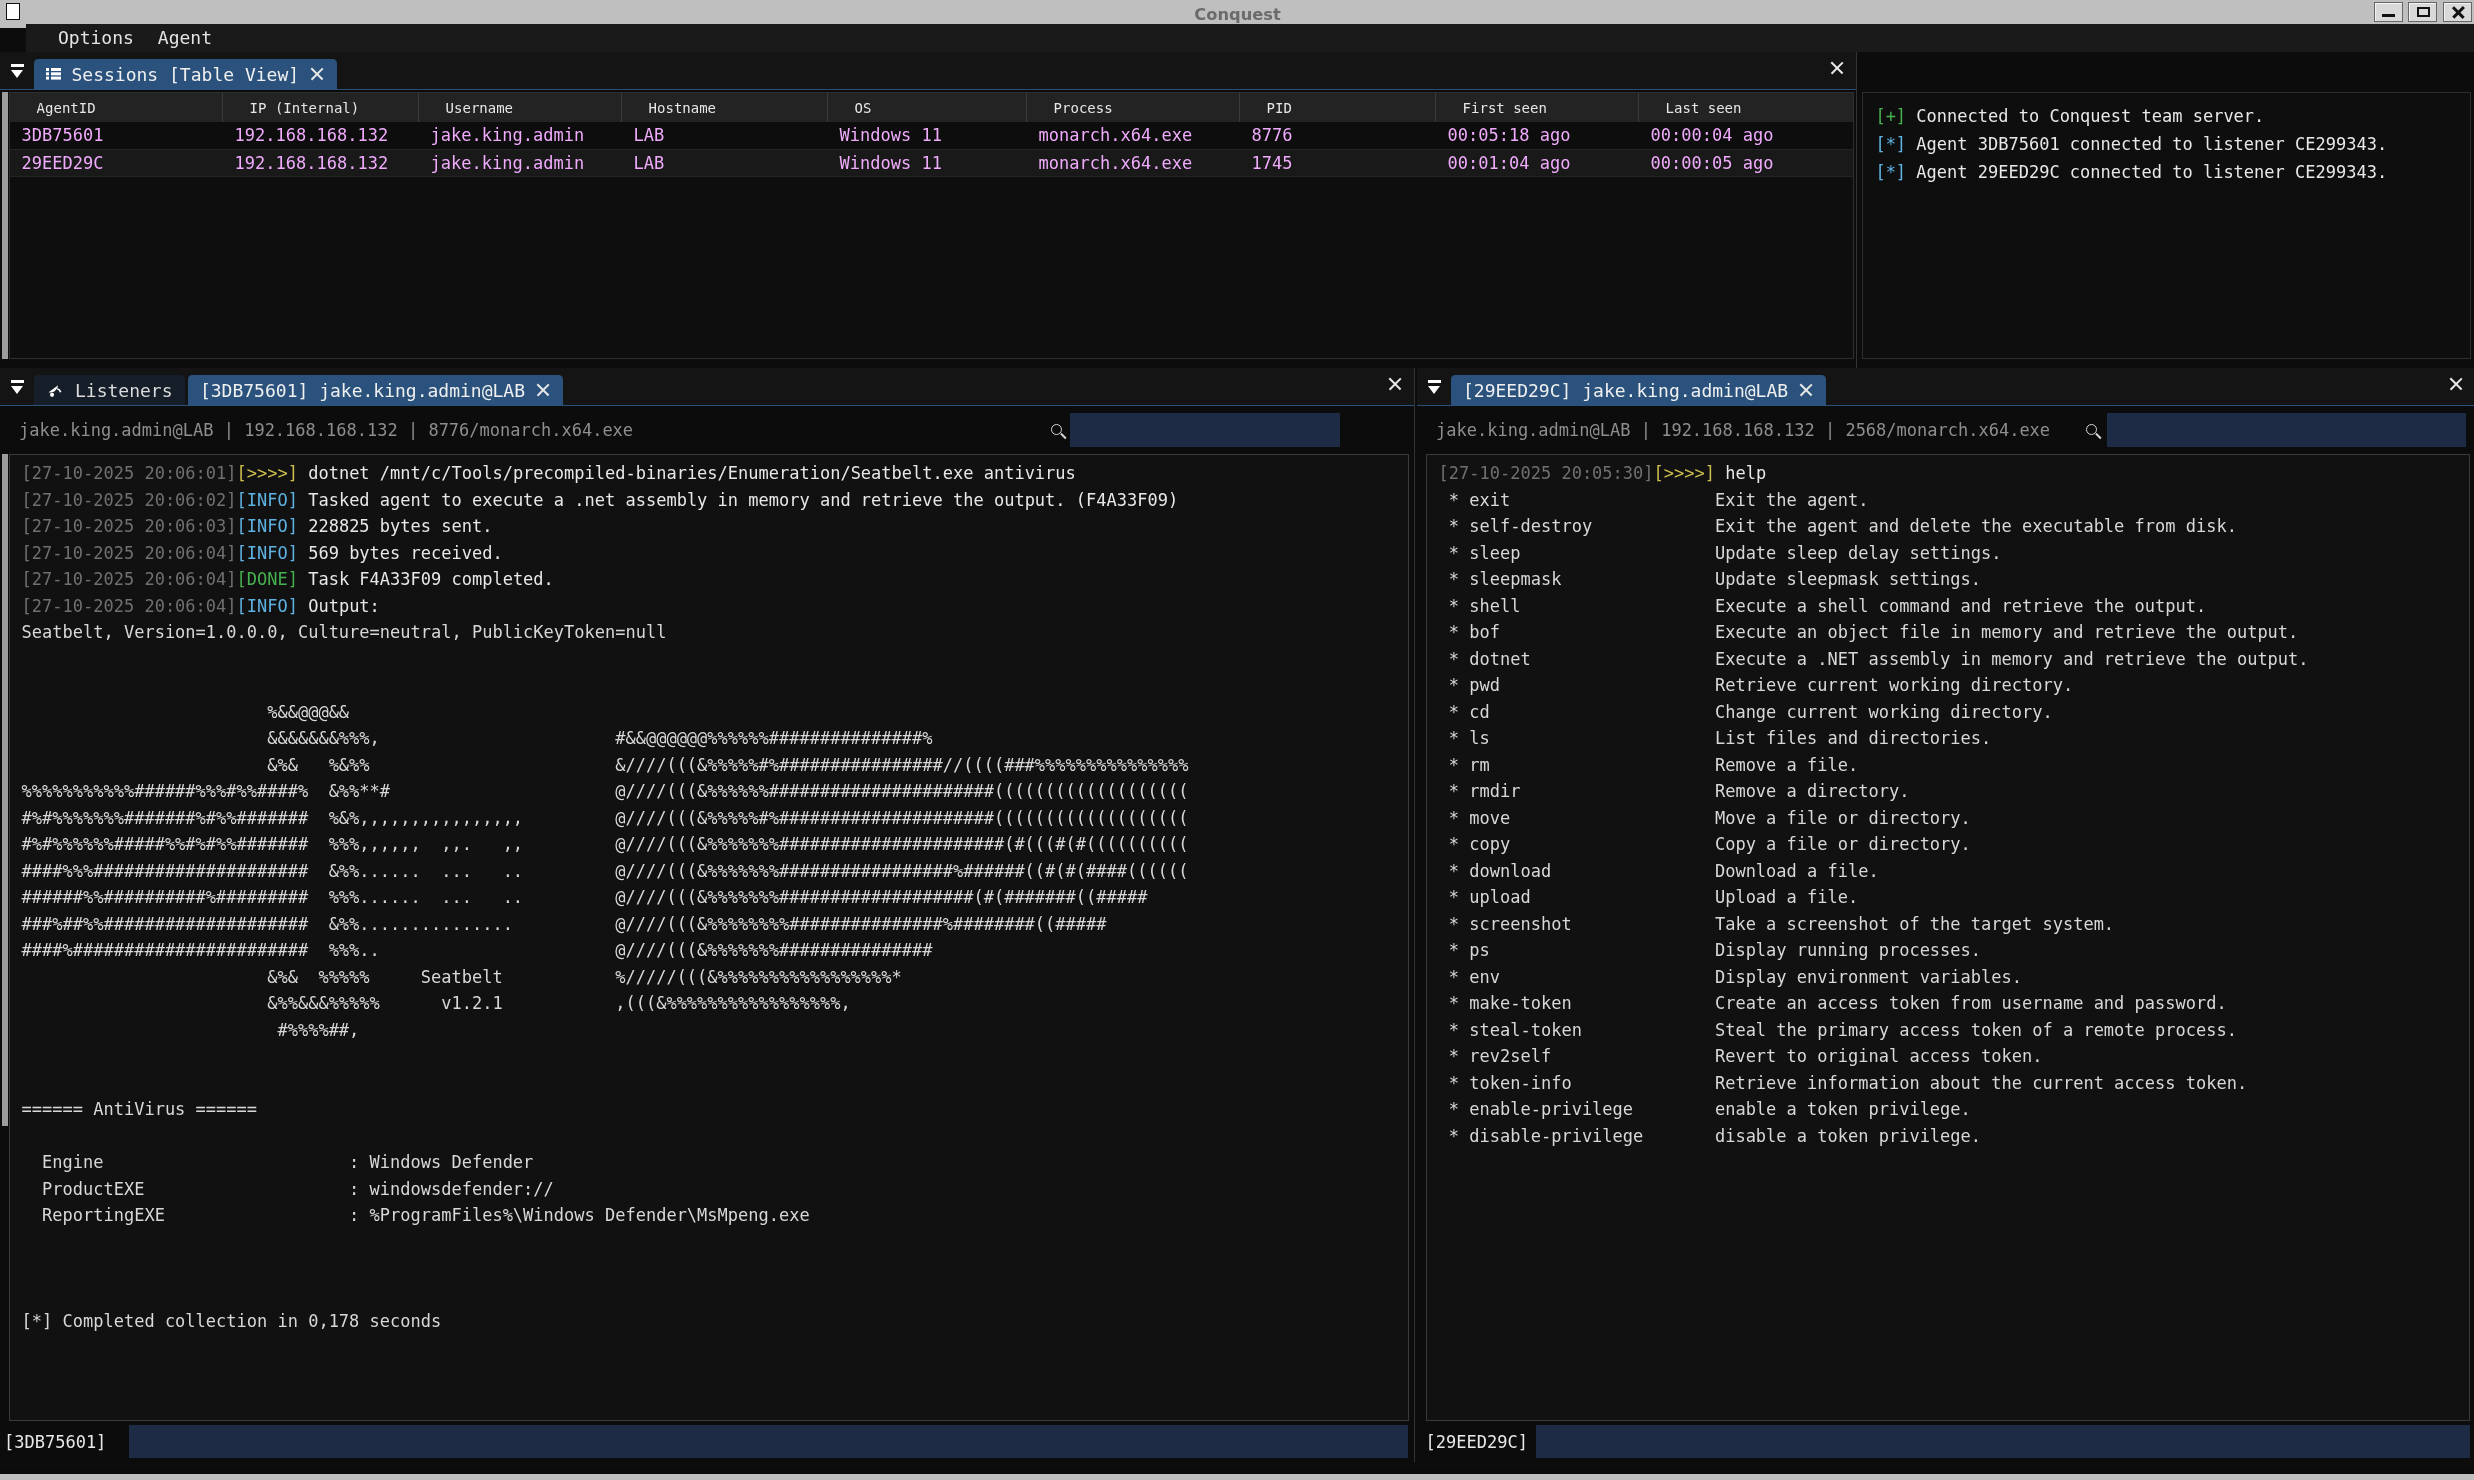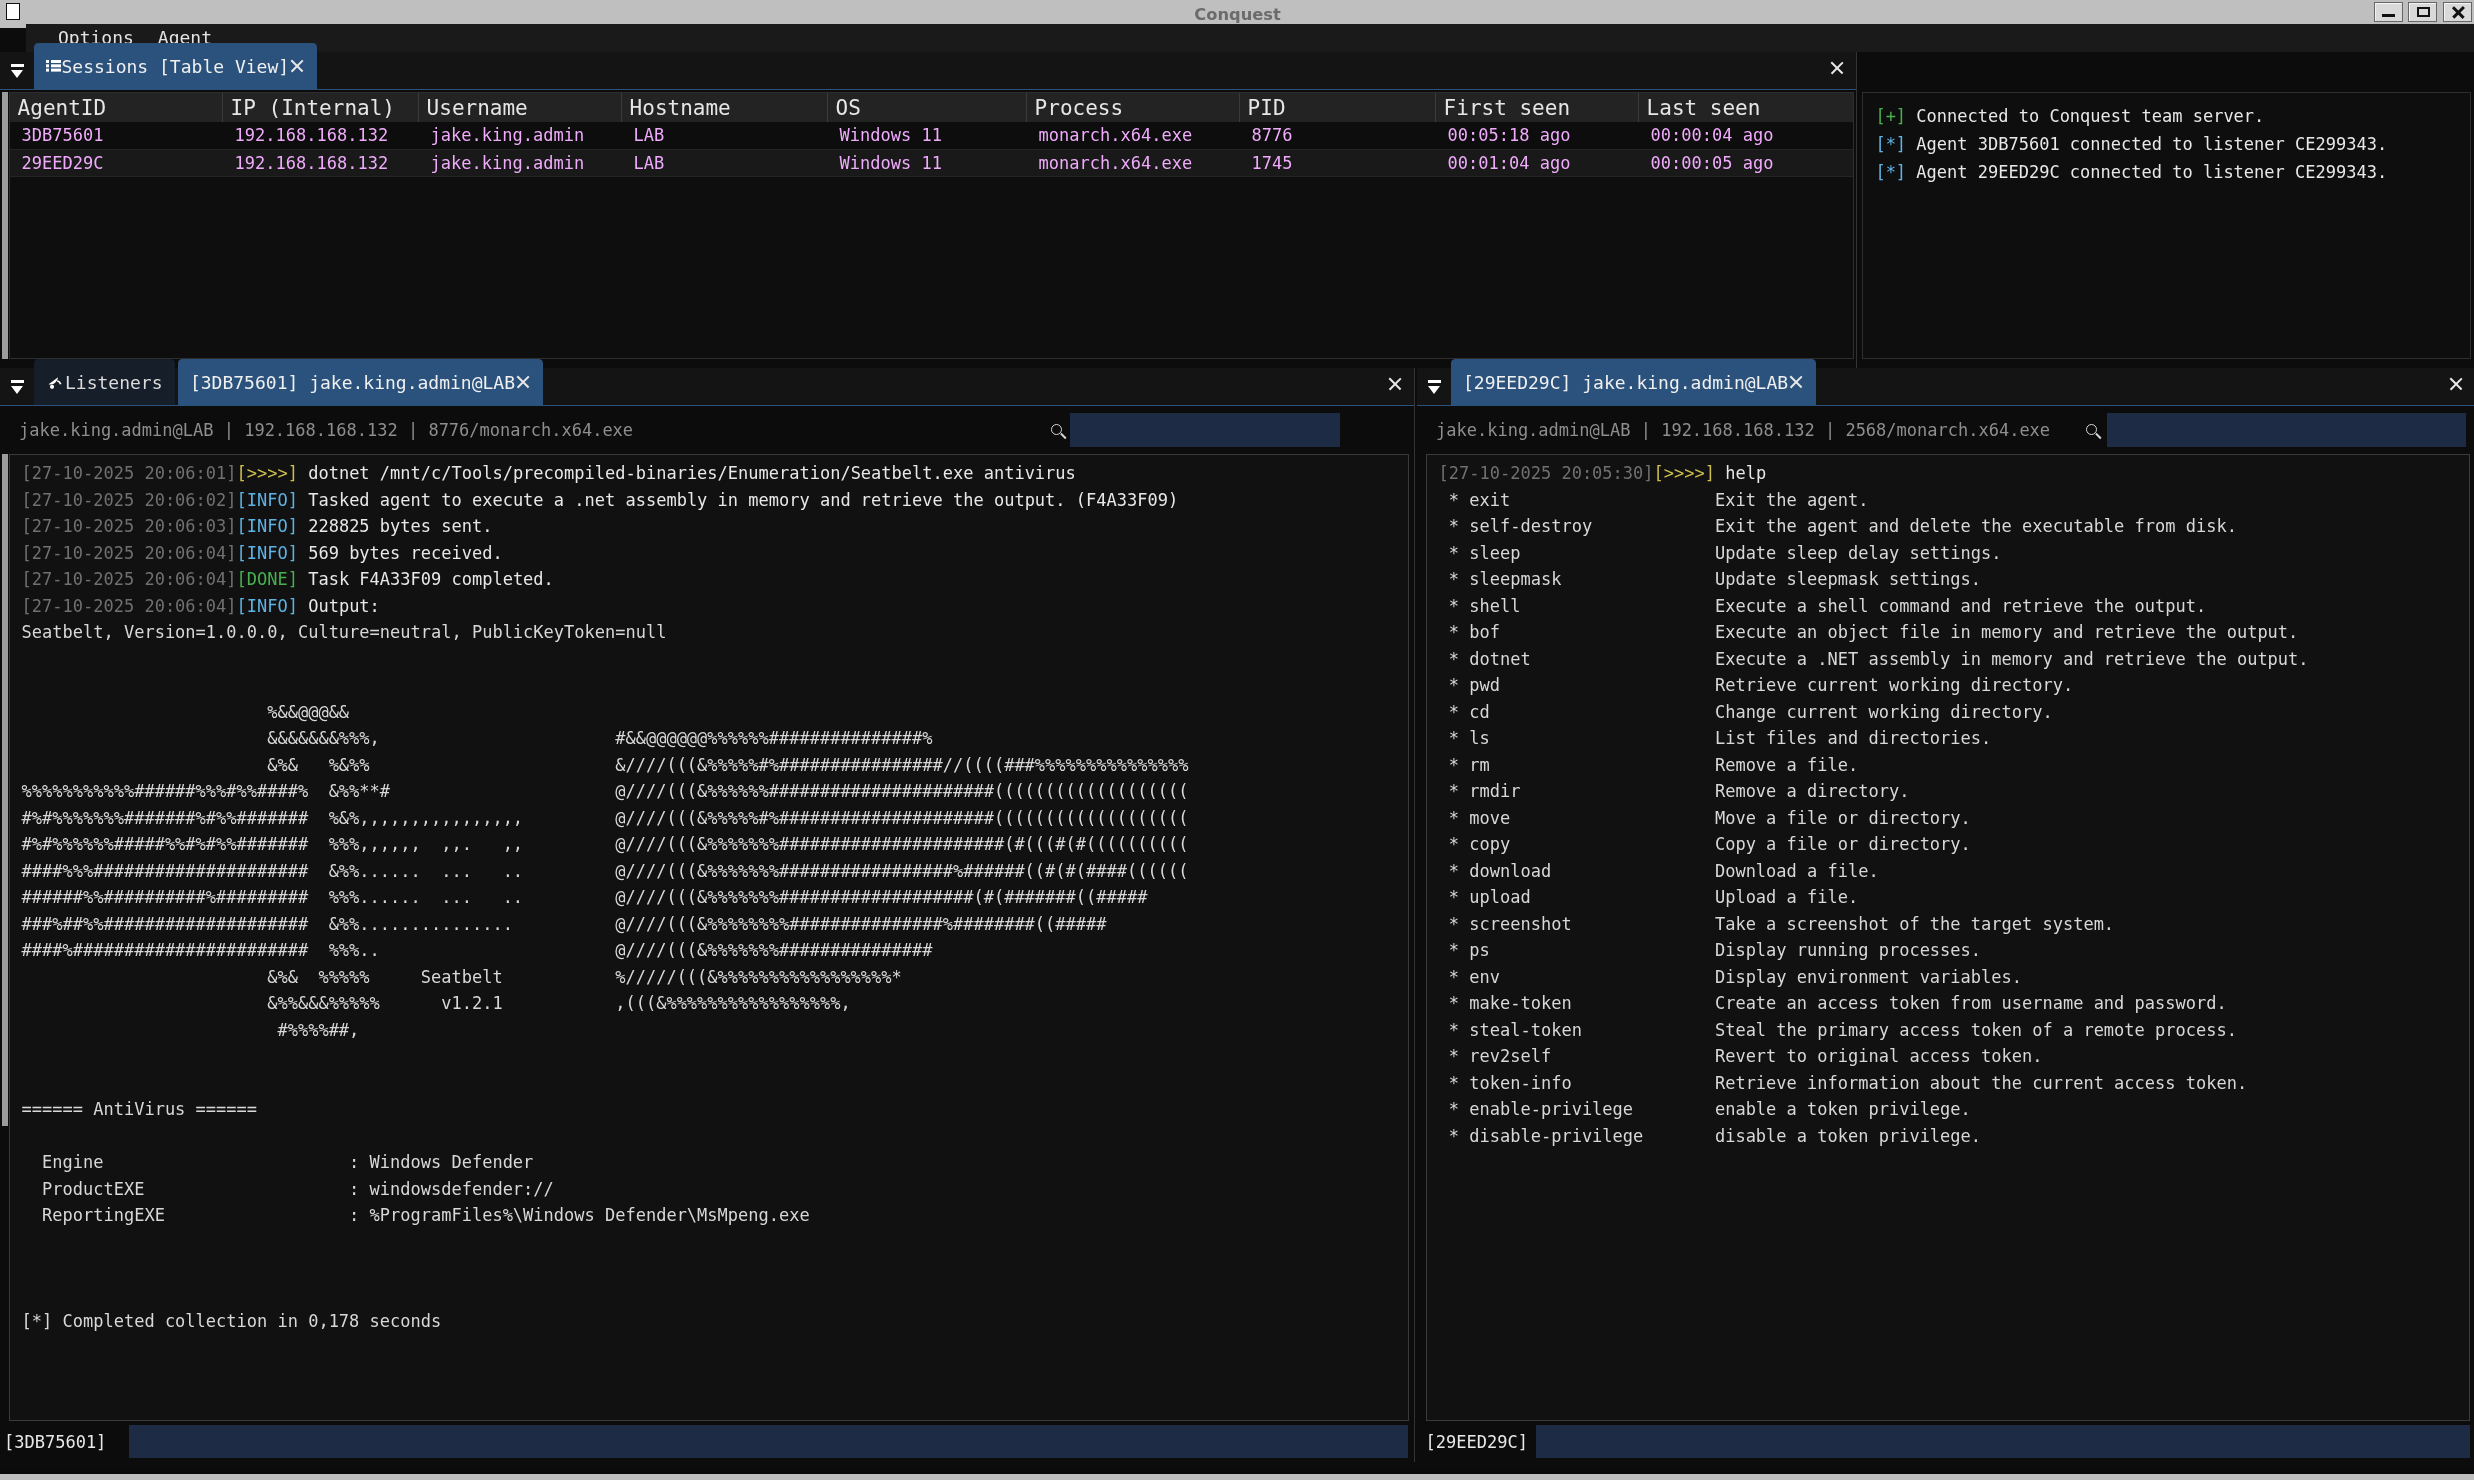--- a/index.html
+++ b/index.html
@@ -29,21 +29,21 @@
   #pane-eventlog{left:1859px;top:52px;width:616px;height:316px;}
   #pane-left{left:0;top:368px;width:1415px;height:1094px;border-right:1.7px solid #333;}
   #pane-right{left:1417px;top:368px;width:1058px;height:1094px;}
   .pane-header{position:absolute;left:0;top:0;right:0;height:38px;background:#141414;
                border-bottom:1.7px solid #2a527c;display:flex;align-items:flex-end;}
   .collapse-btn{width:34px;height:36px;display:flex;flex-direction:column;align-items:center;
                 justify-content:center;gap:2.6px;}
   .collapse-bar{width:13px;height:3.4px;background:#fff;}
   .collapse-tri{width:0;height:0;border-left:6.9px solid transparent;border-right:6.9px solid transparent;
                 border-top:8.6px solid #fff;}
-  .tab{height:46px;display:flex;align-items:center;gap:0;padding:0 12px;font-size:18px;
+  .tab{height:30px;display:flex;align-items:center;gap:10px;padding:0 12px;font-size:18px;
        color:#f0f0f0;border-radius:4.3px 4.3px 0 0;white-space:nowrap;}
   .tab.active{background:#2a527c;}
   .tab.inactive{background:#161e2a;color:#dcdcdc;margin-right:3.4px;}
   .x-icon{position:relative;width:15.5px;height:15.5px;display:inline-block;}
   .x-icon::before,.x-icon::after{content:"";position:absolute;left:0;top:6.9px;width:16.3px;height:1.7px;background:#e8e8e8;}
   .x-icon::before{transform:rotate(45deg);} .x-icon::after{transform:rotate(-45deg);}
   .pane-close{position:absolute;top:8.6px;right:12px;}
   
   .list-icon{position:relative;width:15.5px;height:12px;display:inline-block;}
   .list-icon::before{content:"";position:absolute;left:0;top:0;width:2.6px;height:2.6px;background:#fff;
@@ -54,21 +54,21 @@
   .clip-icon::before{content:"";position:absolute;left:1.7px;top:-3.4px;width:4.3px;height:3.4px;background:#fff;}
   .sat-icon{display:inline-block;}
   
   .box{position:absolute;background:#0e0e0e;border:0.9px solid #2e2e2e;}
   #sessions-box{left:8.6px;top:40px;width:1845px;height:267px;}
   .vscroll{position:absolute;width:6px;background:#9c9c9c;}
   #sessions-scroll{left:1.7px;top:40px;height:267px;}
   #left-scroll{left:1.7px;top:86px;height:672px;}
   .thead,.tr{display:grid;grid-template-columns:213px 196px 203px 206px 199px 213px 196px 203px 198px;}
   .thead{background:#232323;height:29px;}
-  .th{display:flex;align-items:center;padding-left:8px;font-size:21px;color:#e6e6e6;
+  .th{display:flex;align-items:center;padding-left:27px;font-size:14px;color:#e6e6e6;
       border-right:0.9px solid #3a3a3a;}
   .th:last-child{border-right:none;}
   .tr{height:27.5px;border-bottom:0.9px solid #242424;}
   .tr:nth-child(odd){background:#0d0d0d;} .tr:nth-child(even){background:#191919;}
   .td{display:flex;align-items:center;padding-left:12px;font-size:17px;color:#f0abfc;white-space:nowrap;overflow:hidden;}
   
   #eventlog-box{left:3.4px;top:40px;width:609px;height:267px;padding:8.6px 0 0 12px;}
   .ev-line{height:28px;font-size:17px;display:flex;align-items:center;white-space:pre;}
   
   .status-row{position:absolute;left:0;top:43px;right:0;height:38px;display:flex;align-items:center;}

